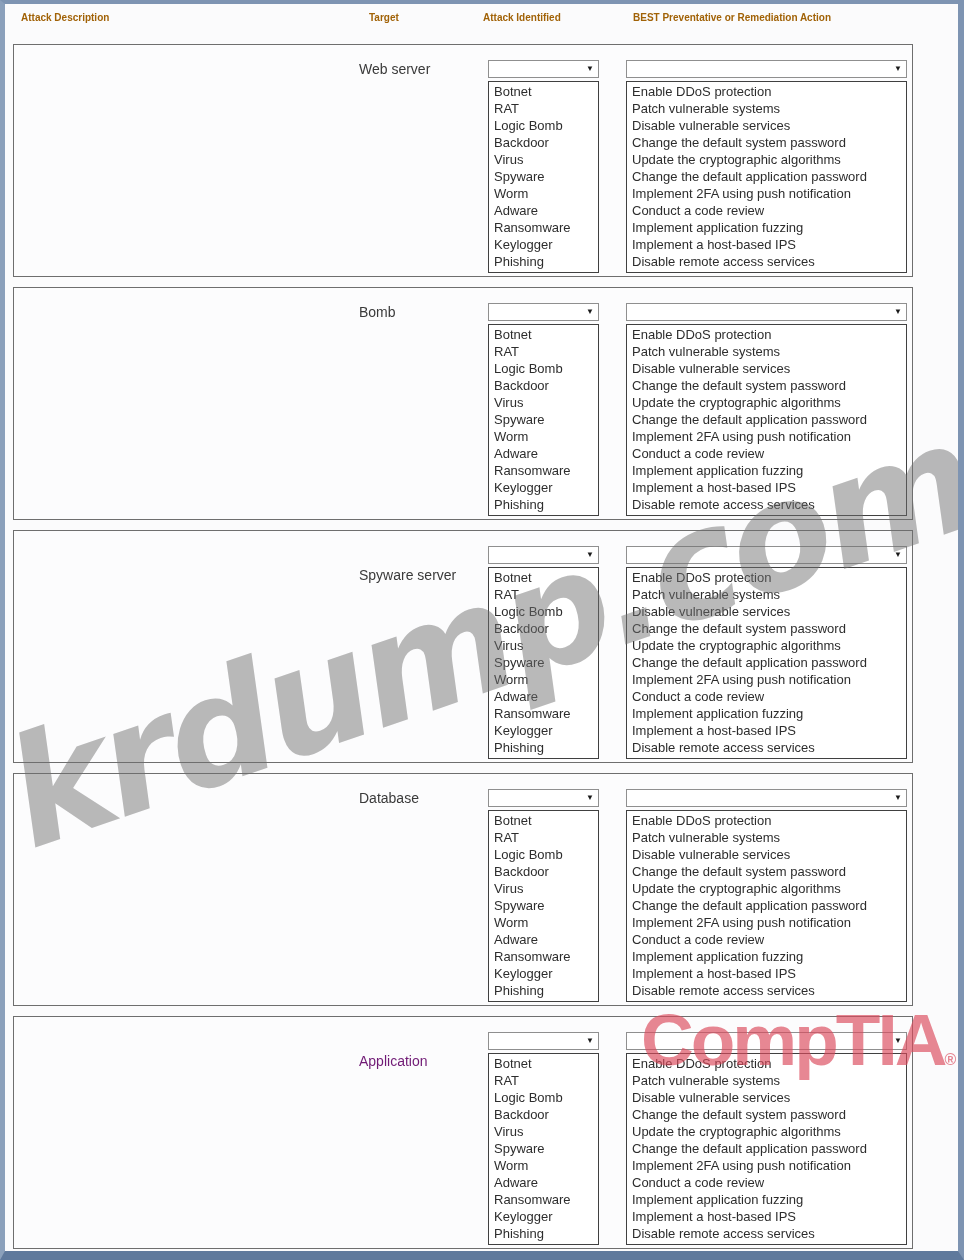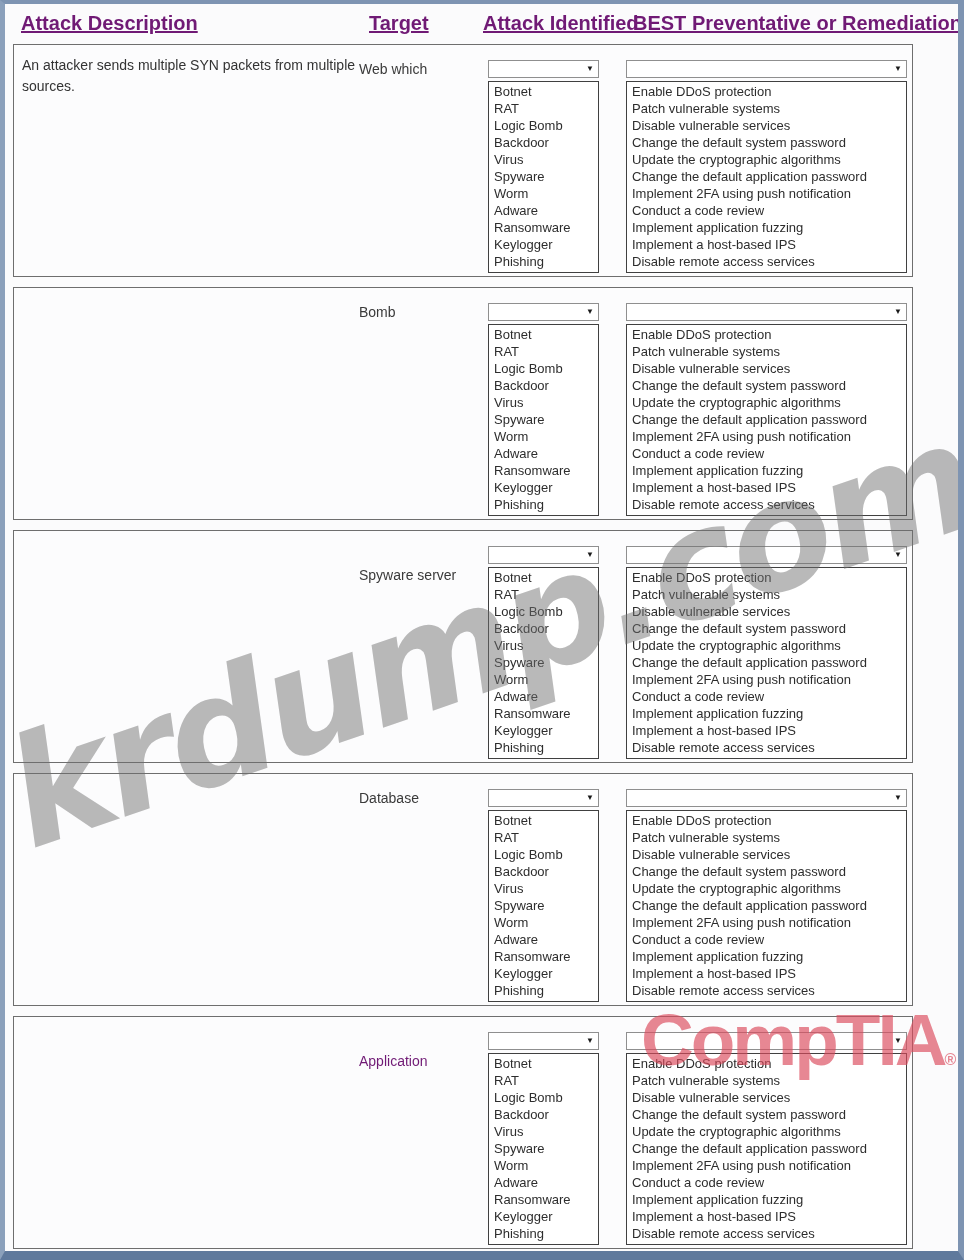--- a/index.html
+++ b/index.html
@@ -11,23 +11,22 @@
     border-style:solid;
     border-color:#7e94b2 #7e94b2 #5f799c #8ba0bb;
     border-width:4px 6px 9px 5px;
     overflow:hidden;
     font-family:"Liberation Sans", sans-serif;
     color:#2b2b2b;
   }
   .header{position:relative;height:40px;}
   .header span{
     position:absolute;top:8px;
-    font-size:20px;font-weight:bold;color:#701a75;
+    font-size:10px;font-weight:bold;color:#a16207;
     white-space:nowrap;
-    text-decoration:underline;
   }
   .h-desc{left:16px;} .h-target{left:364px;} .h-attack{left:478px;} .h-action{left:628px;}
   #rows{position:relative;margin-left:8px;}
   .row{
     position:relative;
     width:900px;height:233px;
     border:1px solid #6e6e6e;
     background:#fcfcfd;
     margin-bottom:10px;
     box-sizing:border-box;
@@ -90,22 +89,21 @@
 
   <div class="header">
     <span class="h-desc">Attack Description</span>
     <span class="h-target">Target</span>
     <span class="h-attack">Attack Identified</span>
     <span class="h-action">BEST Preventative or Remediation Action</span>
   </div>
 
   <div id="rows">
   <div class="row">
-    <div class="desc">An attacker sends multiple SYN packets from multiple sources.</div>
-    <div class="target">Web which</div>
+    <div class="target">Web server</div>
     <div class="col attack-col">
       <div class="select">
         <span class="sel-val"></span>
         <span class="arrow">▼</span>
       </div>
       <div class="listbox">
             <div class="opt">Botnet</div>
             <div class="opt">RAT</div>
             <div class="opt">Logic Bomb</div>
             <div class="opt">Backdoor</div>

